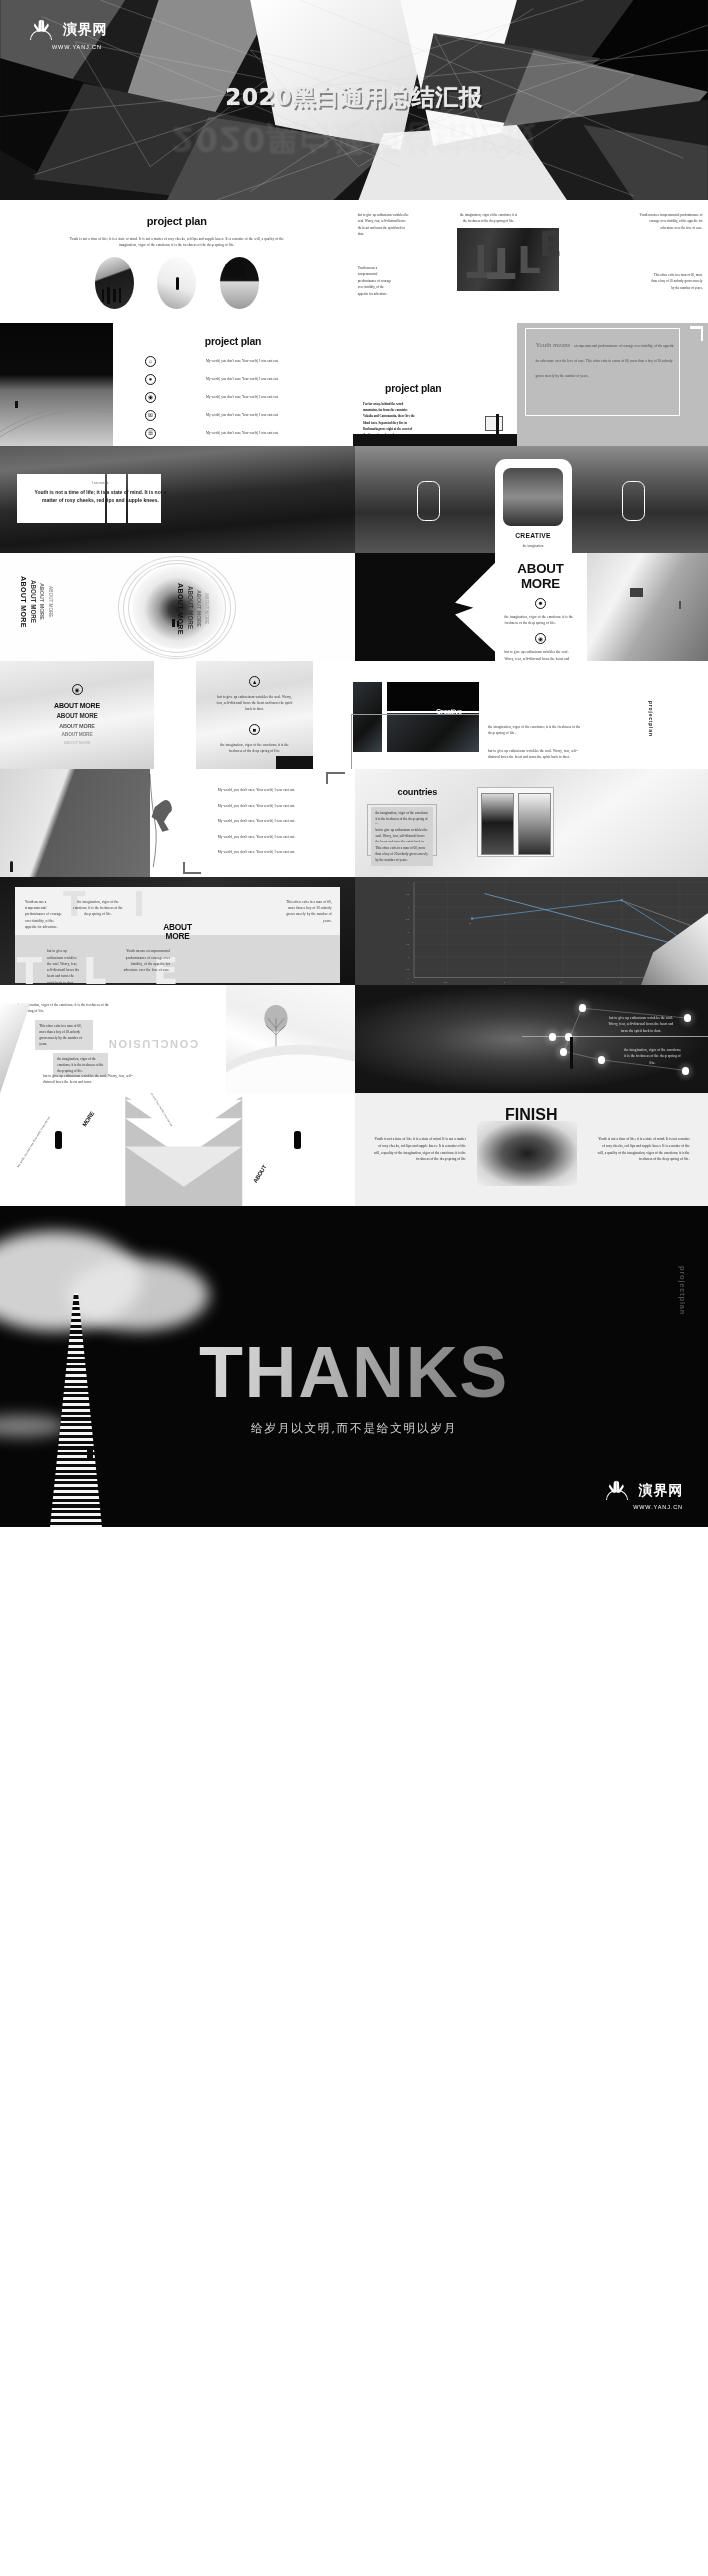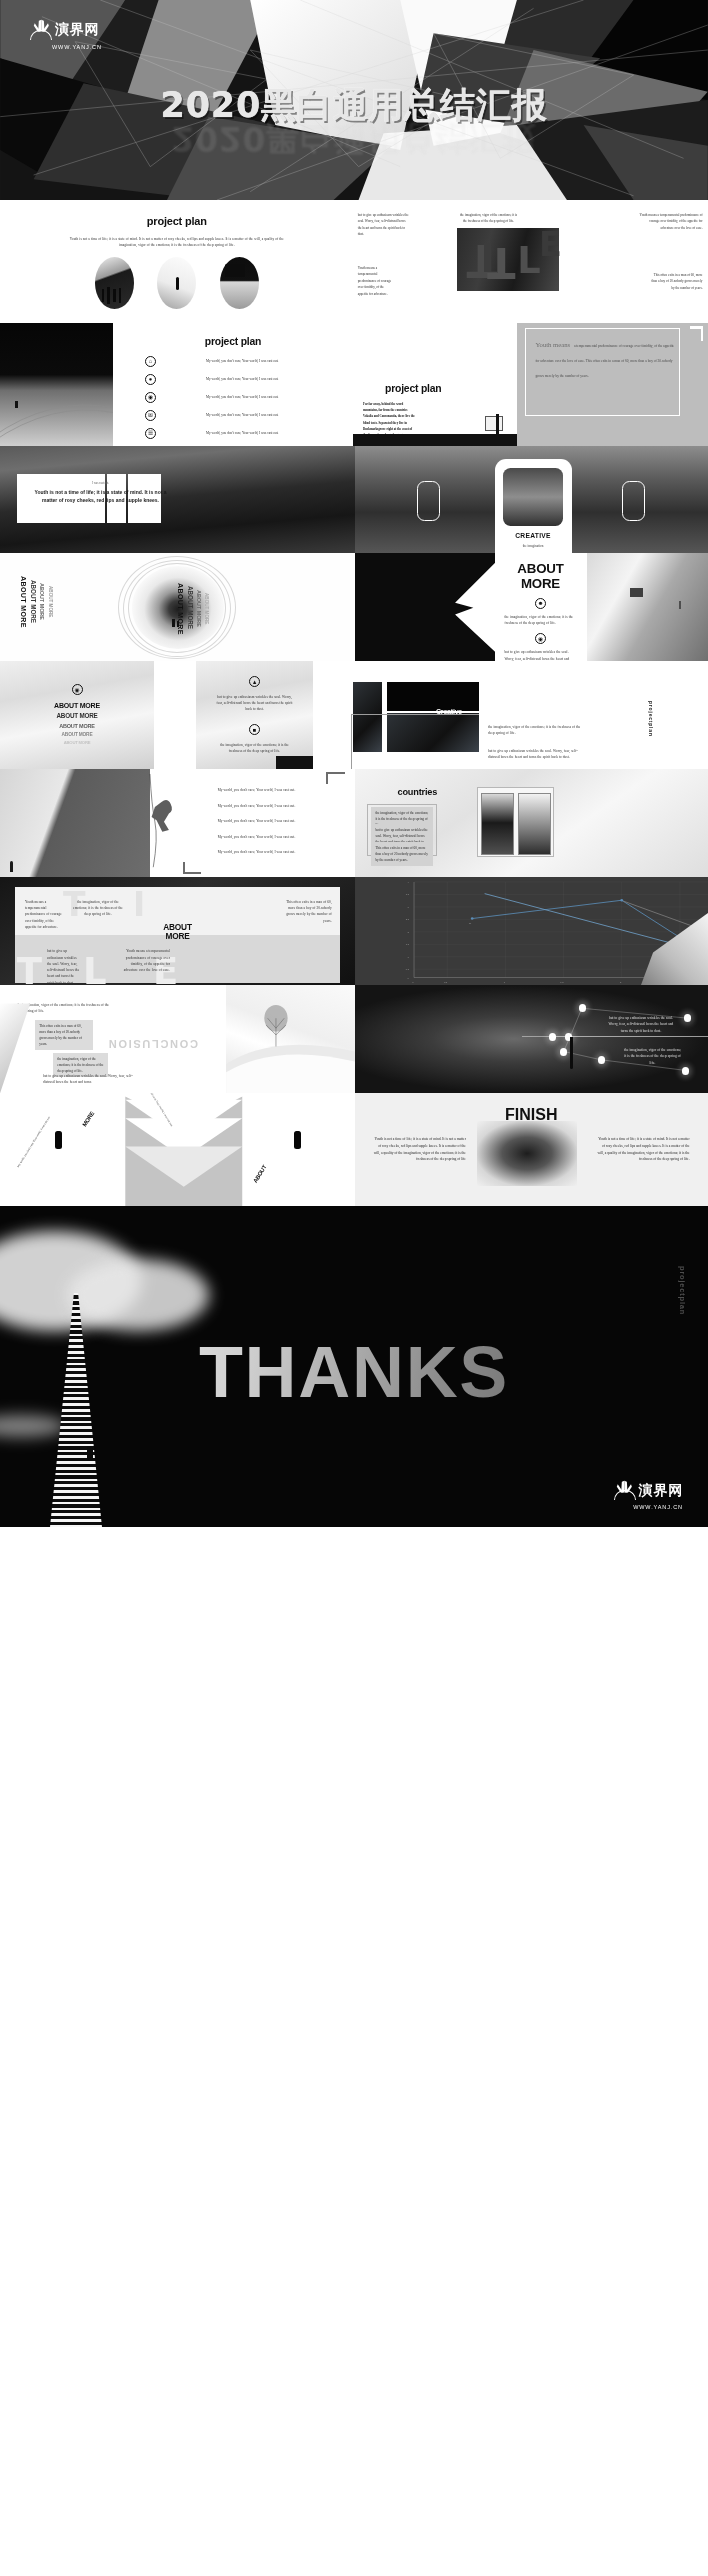--- a/index.html
+++ b/index.html
@@ -18,36 +18,36 @@
     font-size:3.4px; line-height:1.85; color:#2e2e2e; letter-spacing:0.1px;
   }
   .heading {
     font-family:"Liberation Sans", sans-serif; font-weight:bold;
     color:#111; letter-spacing:-0.2px;
   }
 
   
   .cover { height:200px; background:#1b1b1b; position:relative; }
   .logo { position:absolute; left:30px; top:18.4px; z-index:40; }
-  .logo-row { display:flex; align-items:center; gap:3px; }
+  .logo-row { display:flex; align-items:center; gap:11px; }
   .logo-mark { width:22px; height:22px; position:relative; }
   .logo-mark .fan { position:absolute; left:2.5px; top:0.8px; width:16.7px; height:13.3px; }
   .logo-mark .arc {
     position:absolute; left:0; bottom:0.8px; width:22px; height:10px;
     border:1.7px solid #fff; border-bottom:none;
     border-radius:11px 11px 0 0;
   }
   .logo-cn { color:#fff; font-size:14px; font-weight:bold; letter-spacing:0.8px;
              font-family:"DejaVu Sans", sans-serif; line-height:1; }
   .logo-url { color:#fff; font-size:5.5px; letter-spacing:0.9px; margin-top:3.3px; margin-left:22px;
               font-family:"Liberation Sans", sans-serif; }
   .cover-title {
     position:absolute; left:0; right:0; top:82px; text-align:center;
     font-family:"DejaVu Sans", sans-serif; font-weight:bold;
-    font-size:35px; letter-spacing:0.8px; color:#e7e7e7; z-index:30;
+    font-size:23px; letter-spacing:0.8px; color:#e7e7e7; z-index:30;
     text-shadow: 0 0 0.8px #fff, 1.7px 1.7px 0 rgba(0,0,0,.45);
   }
   .cover-title-ref {
     position:absolute; left:0; right:0; top:115px; text-align:center;
     font-family:"DejaVu Sans", sans-serif; font-weight:bold;
     font-size:33px; letter-spacing:0.8px; color:rgba(210,210,210,.13); z-index:25;
     transform:scaleY(-1); filter:blur(1px);
   }
 
   
@@ -629,20 +629,21 @@
   </section>
 
   <section class="thanks">
     <div class="cloudy" style="left:-33px;top:25px;width:175px;height:100px;opacity:.9"></div>
     <div class="cloudy" style="left:67px;top:53px;width:142px;height:72px;opacity:.85"></div>
     <div class="cloudy" style="left:-25px;top:209px;width:92px;height:22px;opacity:.55"></div>
     <div class="stairs"></div>
     <div style="position:absolute;left:87px;top:240px;width:5.8px;height:15px;background:#0a0a0a;border-radius:2.5px"></div>
 
     <div class="th-word">THANKS</div>
+    <div class="th-sub">给岁月以文明,而不是给文明以岁月</div>
     <div class="th-vert" style="writing-mode:vertical-rl">projectplan</div>
 
     <div class="th-logo">
       <div class="logo-row">
         <div class="logo-mark">
           <svg class="fan" viewBox="0 0 20 16">
             <path d="M10 15 L10 1 L7 2 L6.2 15 Z" fill="#fff"></path>
             <path d="M10 15 L10 1 L13 2 L13.8 15 Z" fill="#fff"></path>
             <path d="M9 15 L2 5 L1 8 L5.5 15 Z" fill="#fff"></path>
             <path d="M11 15 L18 5 L19 8 L14.5 15 Z" fill="#fff"></path>

